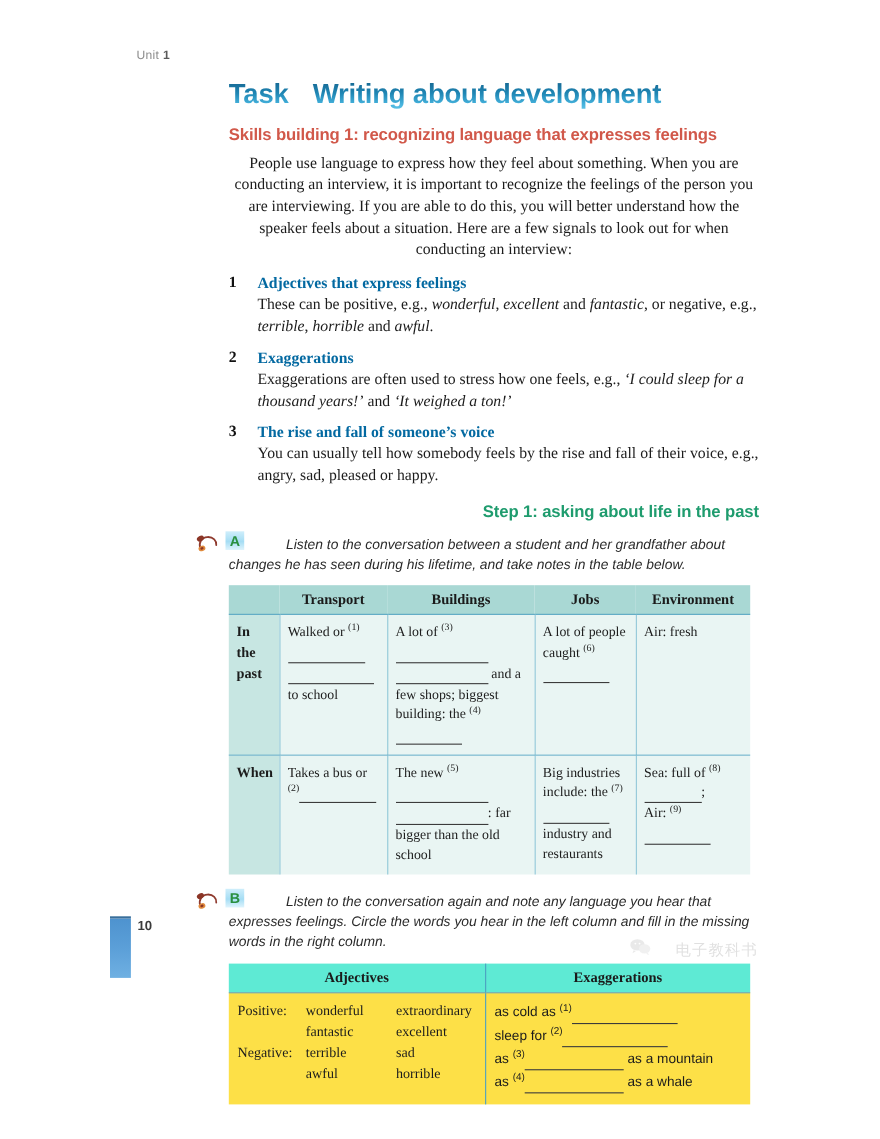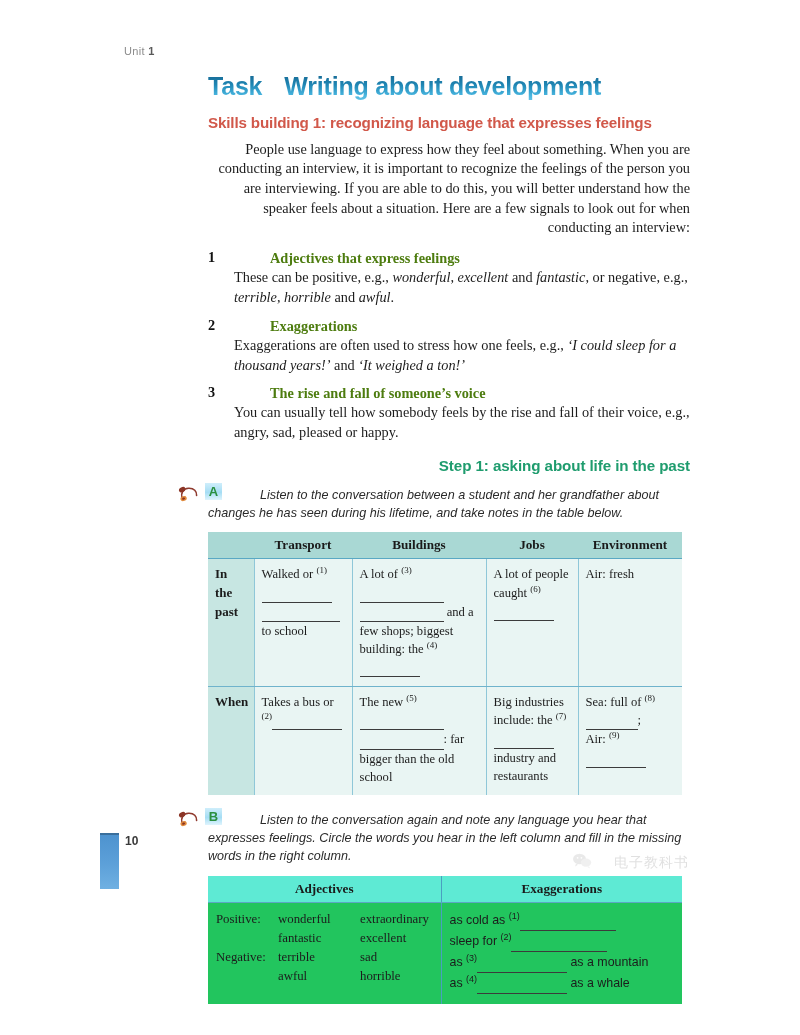--- a/index.html
+++ b/index.html
@@ -33,31 +33,31 @@
   .task-title .w { margin-left: 22px; }
 
   .skills-head {
     font-family: "Liberation Sans", sans-serif;
     font-weight: bold; font-size: 15.2px; color: #d1584a;
     letter-spacing: -0.15px; margin-bottom: 9px;
   }
 
   .body-p {
     font-size: 14.3px; line-height: 1.38; color: #1c1c1c;
-    text-align: right; margin-bottom: 11px;
+    text-align: center; margin-bottom: 11px;
   }
 
   .list { margin: 0 0 0 0; }
   .li { display: flex; margin-bottom: 9px; }
   .li-num {
     width: 26px; flex: 0 0 26px;
     font-size: 14.3px; font-weight: bold; color: #111;
   }
   .li-body { flex: 1; }
-  .li-title { font-size: 14.3px; font-weight: bold; color: #4d7c0f; line-height: 1.34; margin-left: 36px; }
+  .li-title { font-size: 14.3px; font-weight: bold; color: #0369a1; line-height: 1.34; }
   .li-text { font-size: 14.3px; line-height: 1.38; color: #1c1c1c; }
   .li-text i { font-style: italic; }
 
   .step-head {
     font-family: "Liberation Sans", sans-serif;
     font-weight: bold; font-size: 15.2px; color: #1f9c6e;
     letter-spacing: -0.1px; margin-top: 14px; margin-bottom: 12px; text-align: right;
   }
 
   
@@ -114,21 +114,21 @@
 
   
   table.t2 { border-collapse: collapse; width: 474px; margin-top: 6px; table-layout: fixed; }
   table.t2 th {
     background: #5eead4; color: #1a1a1a; font-weight: bold;
     font-size: 13.2px; text-align: center; padding: 5px 4px;
     border-bottom: 1.4px solid #5aa8c4;
   }
   table.t2 th.left-h { border-right: 1.6px solid #4a9fc0; }
   table.t2 td {
-    background: #22c55e; vertical-align: top; padding: 7px 8px 10px 8px;
+    background: #fde047; vertical-align: top; padding: 7px 8px 10px 8px;
     font-size: 12.8px; line-height: 1.5; color: #1c1c1c;
   }
   table.t2 td.adj { border-right: 1.6px solid #4a9fc0; }
   .adjgrid { display: grid; grid-template-columns: 62px 82px auto; row-gap: 0px; }
   .adjgrid .lab { font-size: 12.8px; }
   .exg { font-family: "Liberation Sans", sans-serif; font-size: 12.4px; line-height: 1.62; }
   .exg .blank { border-bottom: 1px solid #3b3b3b; }
 
   
   .page-tab {

